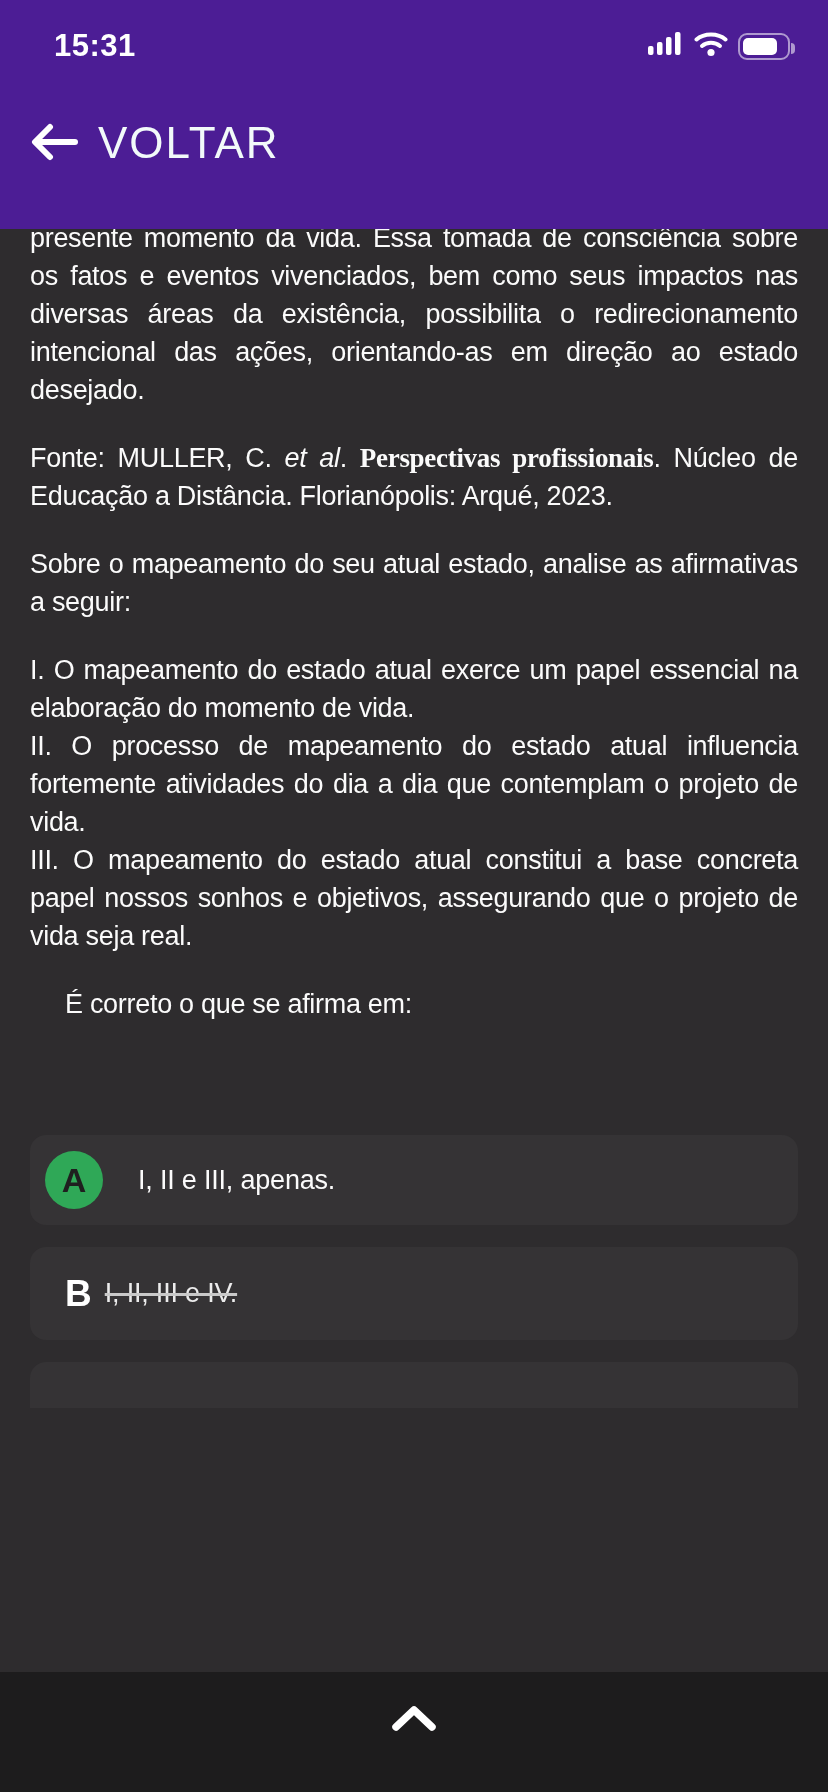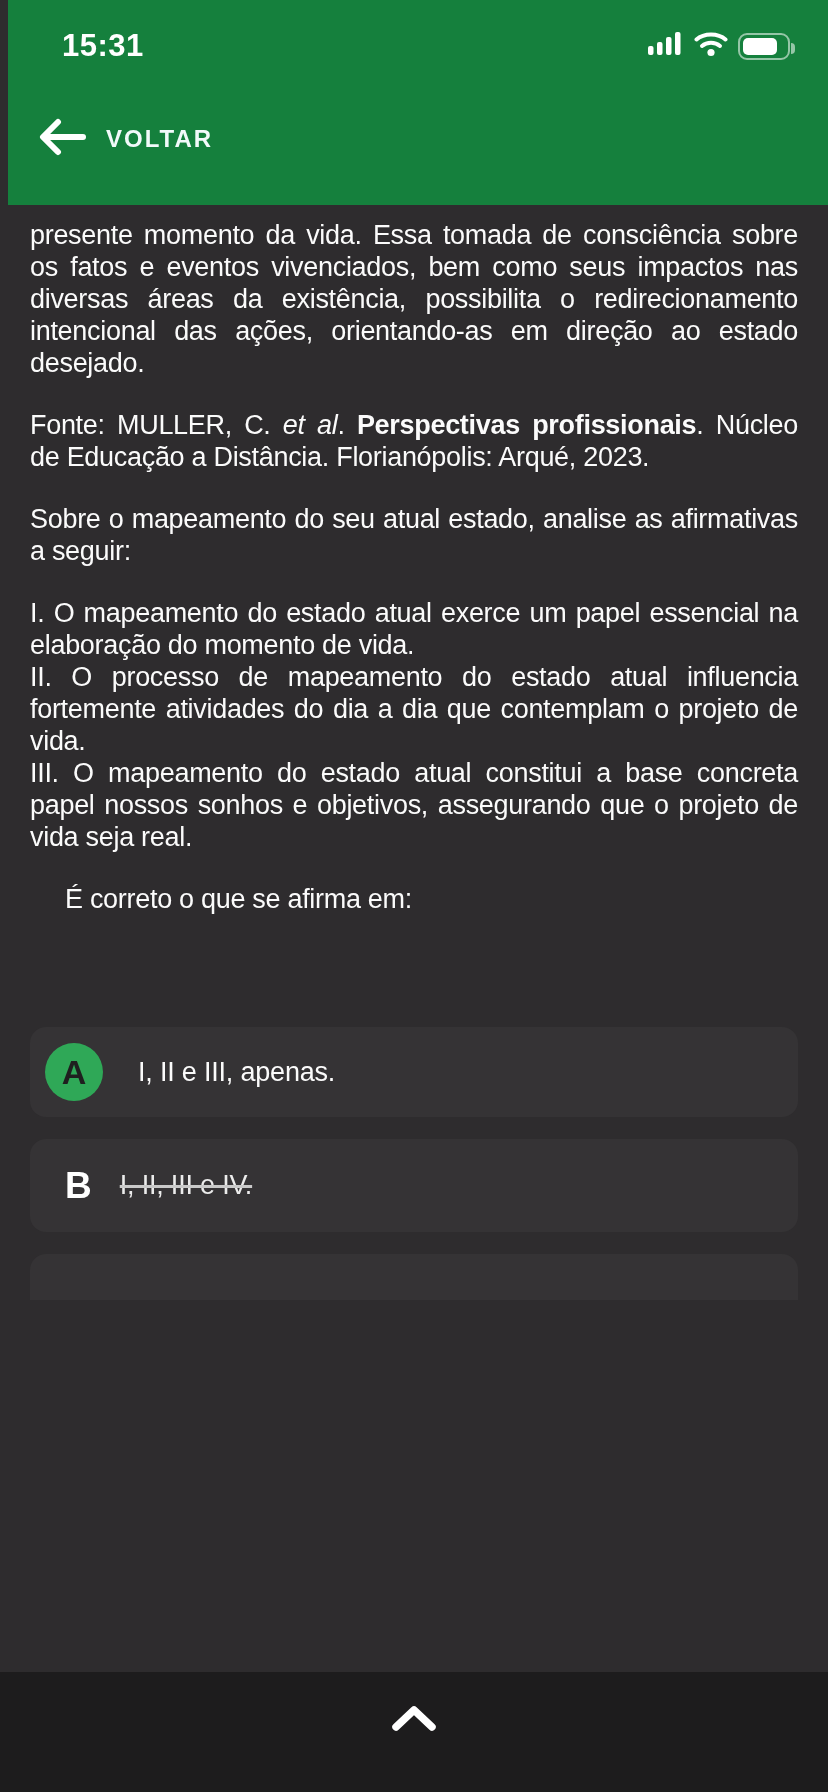--- a/index.html
+++ b/index.html
@@ -5,75 +5,75 @@
   * { margin:0; padding:0; box-sizing:border-box; }
   html, body { width:828px; height:1792px; }
   body { background:#000; }
   .app {
     position:relative; width:828px; height:1792px; overflow:hidden;
     background:#2e2c2e; color:#fbfbfb;
     font-family:"Liberation Sans", sans-serif;
   }
   
   .header {
-    position:absolute; top:0; left:8px; right:0; height:205px;
-    background:#15803d; z-index:10;
+    position:absolute; top:0; left:0; right:0; height:229px;
+    background:#4c1d95; z-index:10;
   }
   .status-bar {
     position:absolute; top:22px; left:0; right:0; height:48px;
     display:flex; align-items:center; justify-content:space-between;
     padding:0 38px 0 54px;
   }
   .time { font-size:31px; font-weight:700; letter-spacing:.5px; color:#fff; }
   .status-icons { display:flex; align-items:center; gap:10px; }
   .battery { position:relative; width:52px; height:27px;
     border:2.5px solid rgba(255,255,255,.55); border-radius:9px; }
   .battery-fill { position:absolute; left:3px; top:3px; bottom:3px; width:34px;
     background:#fff; border-radius:5px; }
   .battery-nub { position:absolute; right:-7px; top:8px; width:4px; height:11px;
     background:rgba(255,255,255,.55); border-radius:0 4px 4px 0; }
   .back-row {
     position:absolute; left:30px; top:118px;
     display:flex; align-items:center; gap:20px;
     background:none; border:none; cursor:pointer; color:#f2fafa;
   }
-  .back-label { font-size:24px; letter-spacing:2px; color:#f2fafa;
-    font-family:"Liberation Sans", sans-serif;font-weight:bold; }
+  .back-label { font-size:44px; letter-spacing:2px; color:#f2fafa;
+    font-family:"Liberation Sans", sans-serif; }
   
   .content {
     position:absolute; top:205px; left:0; right:0; bottom:0;
     padding:14px 30px 0;
   }
   .content p {
-    font-size:27px; line-height:32px; letter-spacing:-.3px;
+    font-size:27px; line-height:38px; letter-spacing:-.3px;
     text-align:justify; color:#fbfbfb;
   }
   .mt-para { margin-top:30px; }
   .mt-item { }
   .closing { margin-top:30px; text-align:left !important;margin-left:35px; }
   .em { font-style:italic; }
-  .bold { font-weight:700; }
+  .bold { font-weight:700;font-family:Liberation Serif, serif; }
   
   .options { margin-top:112px; display:flex; flex-direction:column; gap:22px; }
   .option-card {
     background:#353335; border-radius:16px;
     display:flex; align-items:center; cursor:pointer; border:none; text-align:left;
     color:#fbfbfb; width:100%;
   }
   .card-a { height:90px; padding-left:15px; }
   .badge {
     width:58px; height:58px; border-radius:50%; background:#2fa857;
     display:flex; align-items:center; justify-content:center;
     font-size:34px; font-weight:700; color:#1f1f1f; flex:0 0 auto;
   }
   .card-a .option-text { margin-left:35px; }
   .card-b { height:93px; padding-left:35px; }
   .letter-plain { font-size:37px; font-weight:700; color:#fff; flex:0 0 auto; }
   .card-b .option-text {
-    margin-left:28px; color:#ececec;
+    margin-left:13px; color:#ececec;
     text-decoration:line-through; text-decoration-thickness:2.5px;
     text-decoration-color:#c9c9c9;
   }
   .option-text { font-size:27px; letter-spacing:-.2px; }
   .card-partial { height:46px; border-radius:16px 16px 0 0; }
   
   .bottom-bar {
     position:absolute; left:0; right:0; bottom:0; height:120px;
     background:#1d1c1d; z-index:20;
     display:flex; justify-content:center; align-items:flex-start;

